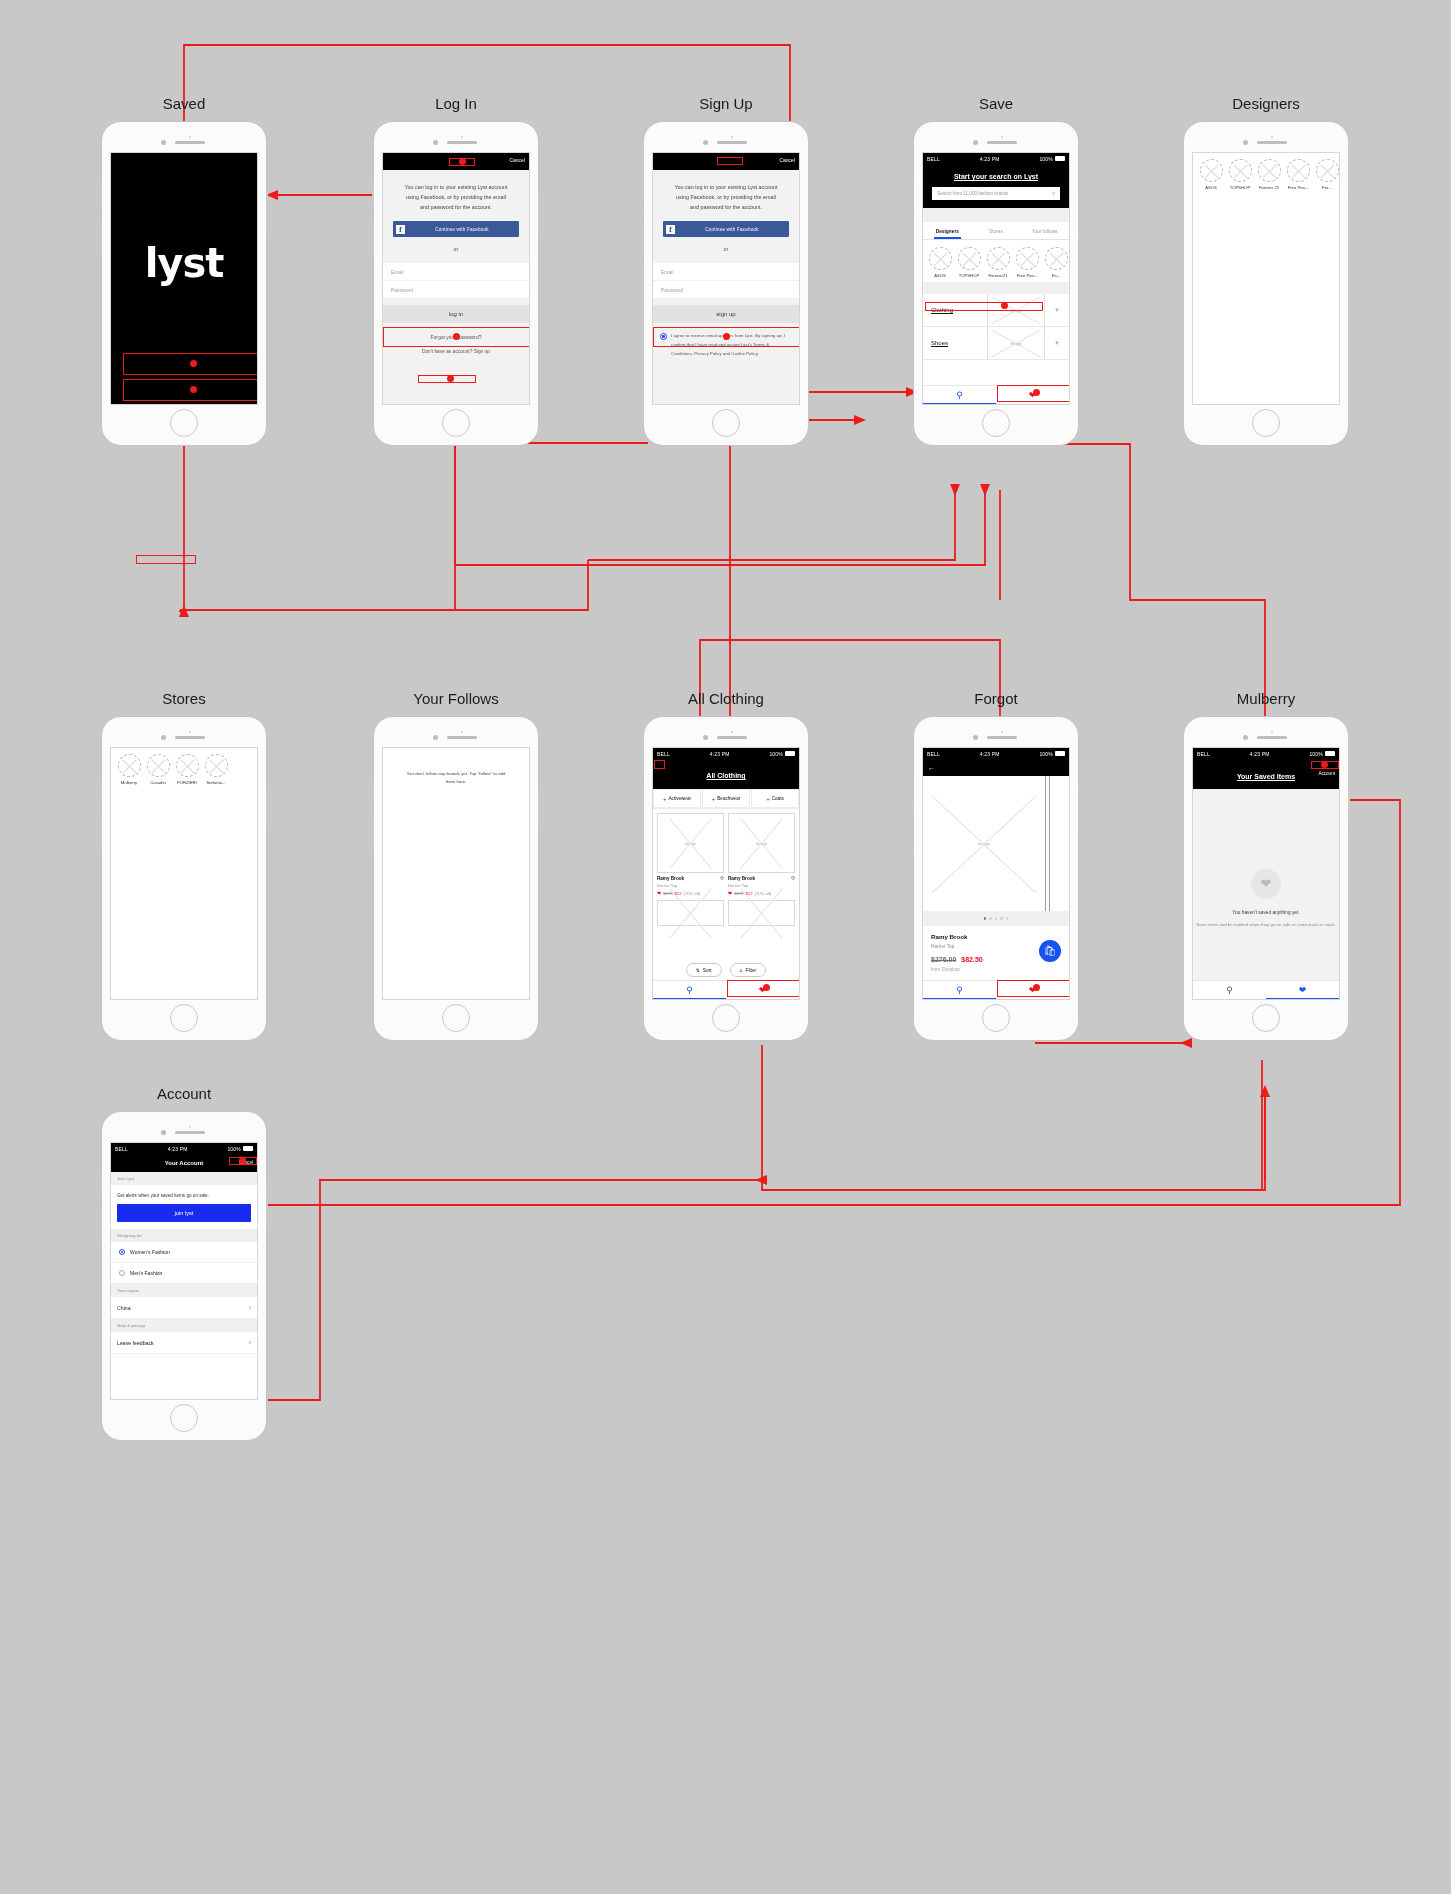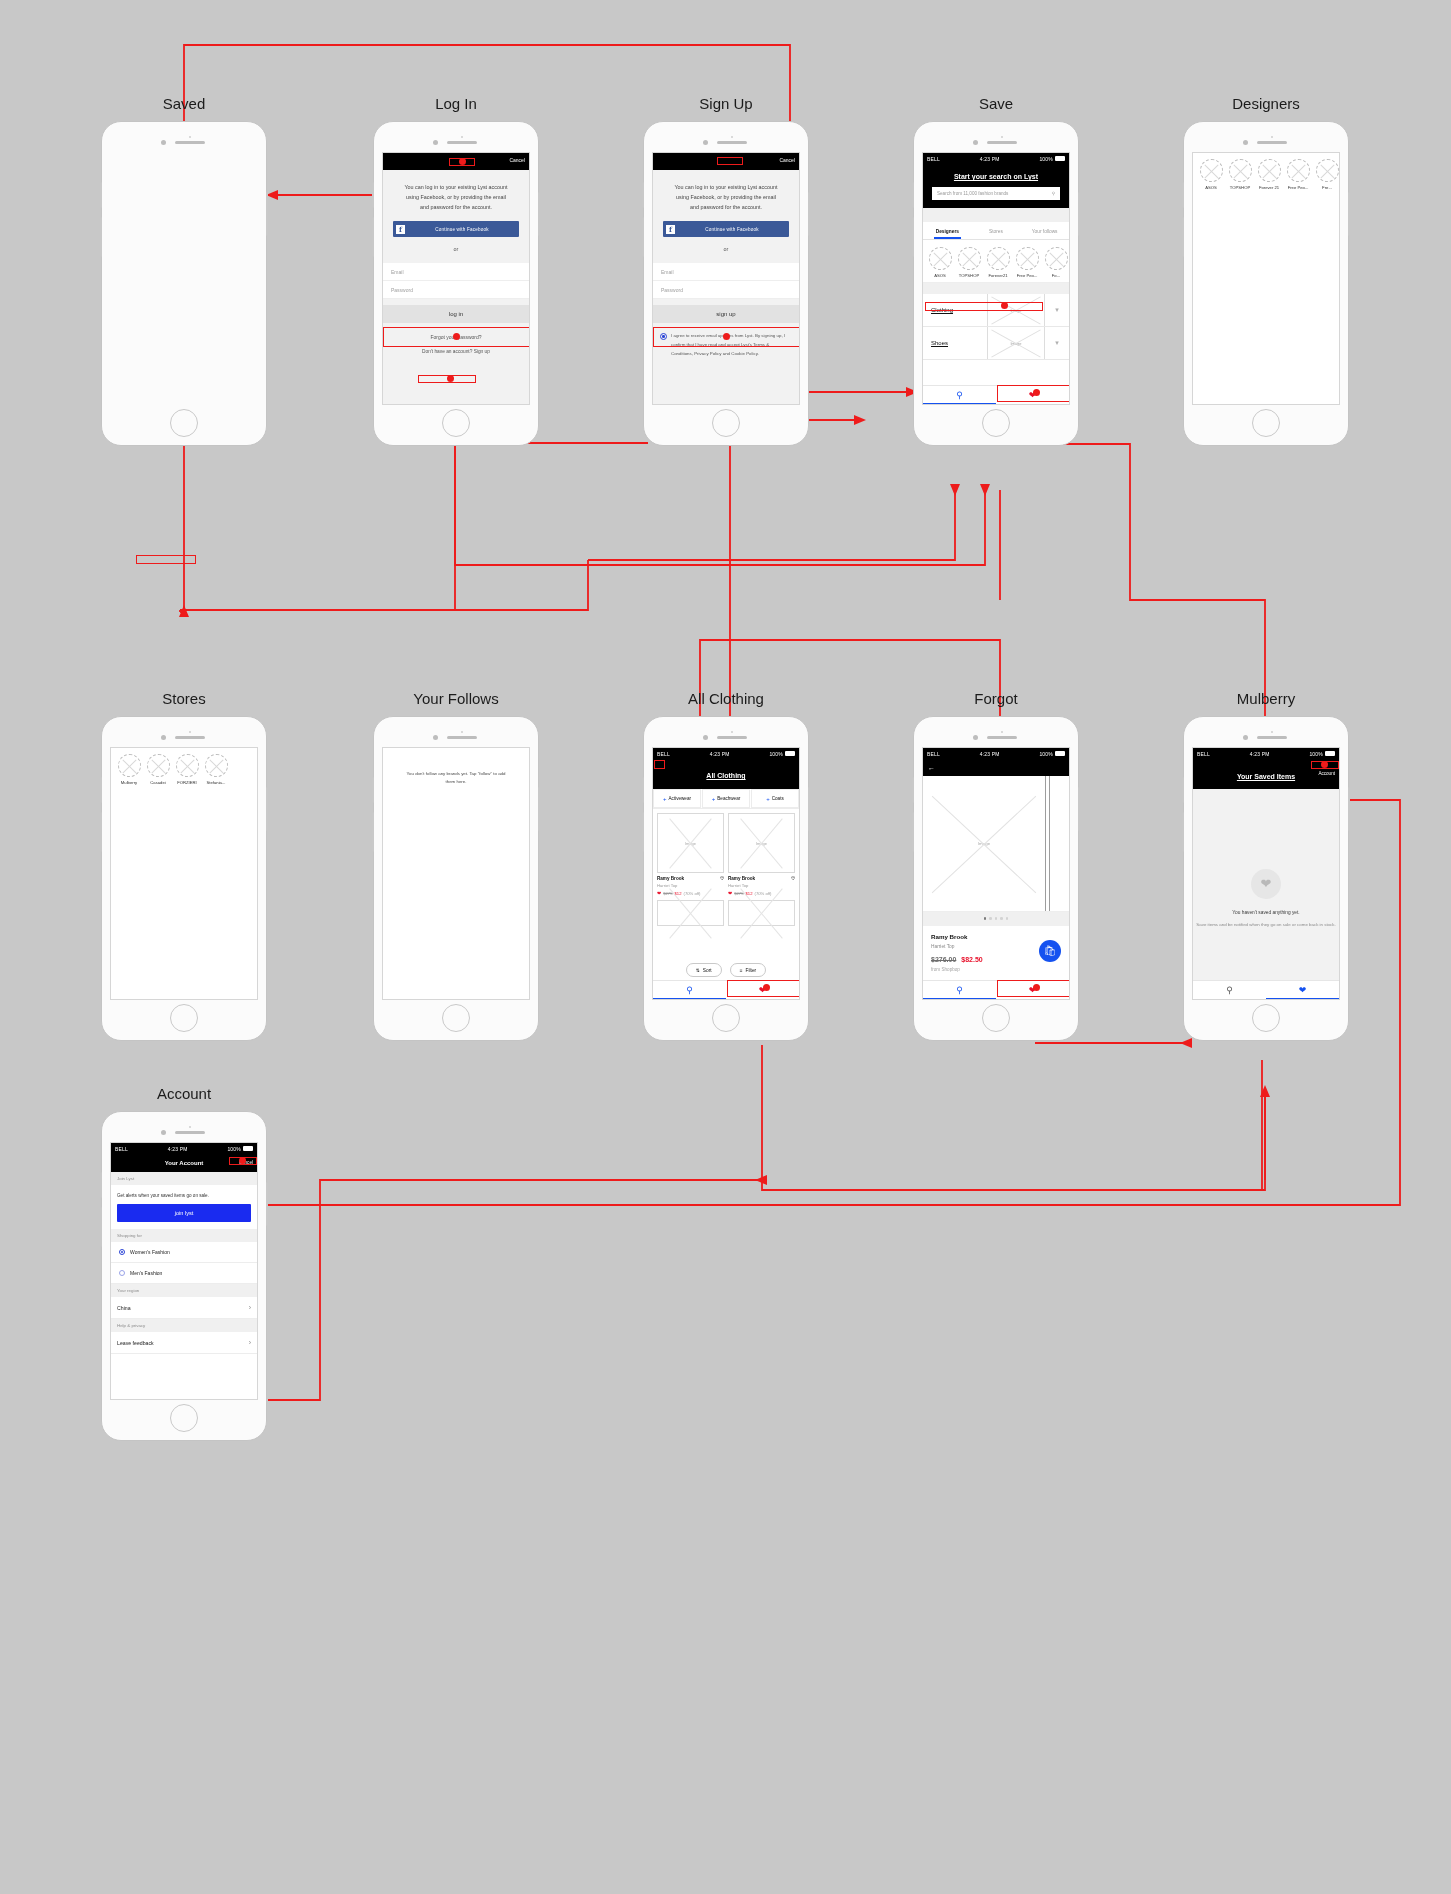--- a/index.html
+++ b/index.html
@@ -308,20 +308,29 @@
 
   <div class="screen-group" style="left:101px; top:95px; width:166px;">
     <div class="screen-title">Saved</div>
     <div class="phone">
       <div class="cam">
           <i></i>
           <b></b>
           <u></u>
         </div>
       <div class="side-right"></div>
+      <div class="display">
+        <div class="start-screen">
+          <div class="lyst-logo">lyst</div>
+          <div class="anno" style="left:12px; top:200px; width:136px; height:22px;"></div>
+          <div class="anno" style="left:12px; top:226px; width:136px; height:22px;"></div>
+          <div class="anno-dot" style="left:79px; top:207px;"></div>
+          <div class="anno-dot" style="left:79px; top:233px;"></div>
+        </div>
+      </div>
       <div class="home-btn"></div>
     </div>
     <div class="anno" style="left:35px; top:460px; width:60px; height:9px;"></div>
   </div>
 
   <div class="screen-group" style="left:373px; top:95px; width:166px;">
     <div class="screen-title">Log In</div>
     <div class="phone">
       <div class="cam">
           <i></i>

